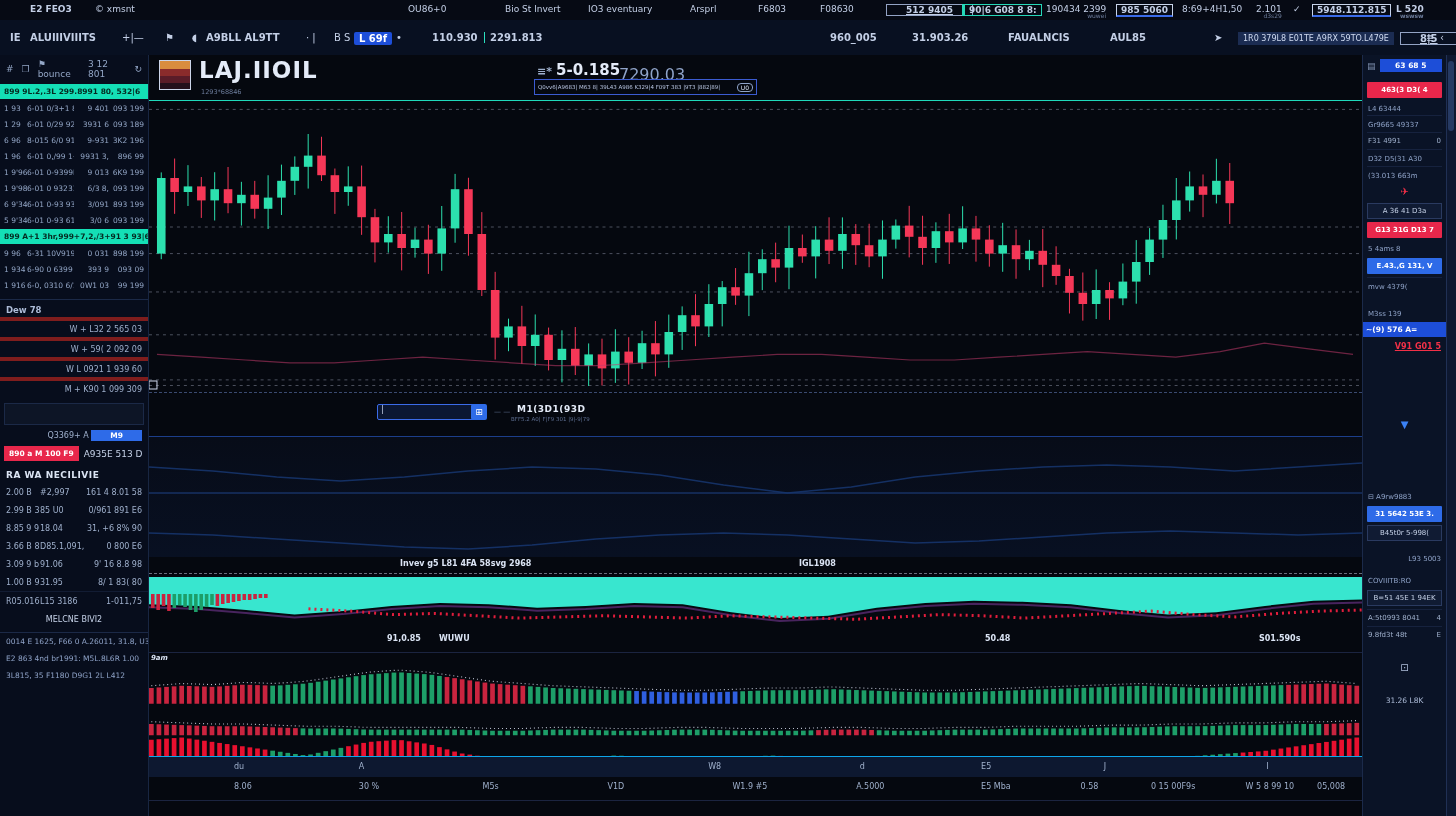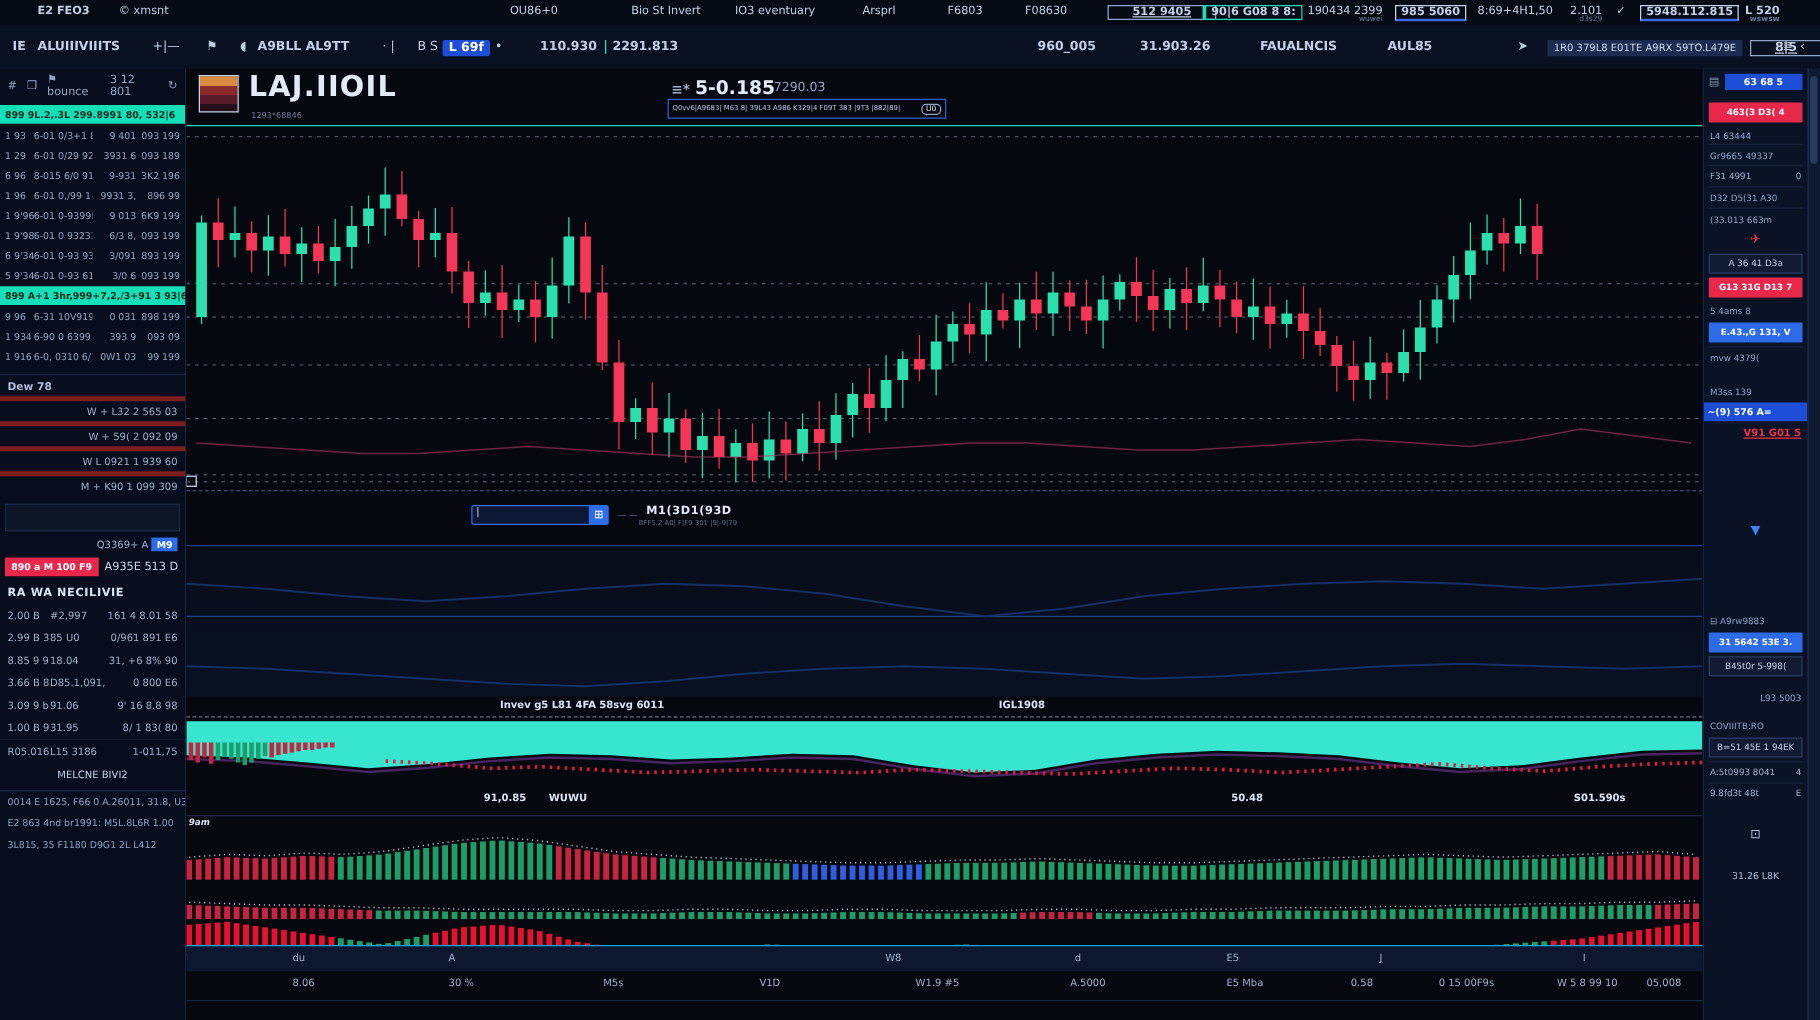--- a/index.html
+++ b/index.html
@@ -35,36 +35,36 @@
   .sb-row{display:flex;gap:3px;padding:3.5px 4px;font-size:7.5px;color:#93a6c6;white-space:nowrap;}
   .sb-row .c1{width:20px;flex:none;}
   .sb-row .c2{flex:1;overflow:hidden;}
   .sb-row .c3{width:32px;text-align:right;flex:none;}
   .sb-row .c4{width:32px;text-align:right;flex:none;}
   .sb-sec{border-top:1px solid #1b2947;margin-top:6px;padding:5px 6px 2px;font-size:8.5px;color:#aebdd9;font-weight:bold;}
   .sb-r{padding:3.5px 6px;font-size:8px;color:#9fb0cc;text-align:right;border-top:4px solid #7f1d1d;}
   .sb-input{height:20px;background:#0d1526;border:1px solid #1b2947;margin:6px 4px 2px;}
   .sb-chiprow{display:flex;align-items:center;gap:5px;padding:3px 4px;}
   .chip-red{background:#e8274b;color:#fff;font-weight:bold;font-size:7.5px;padding:3px 5px;}
-  .chip-blue{background:#2e6be8;color:#fff;font-weight:bold;font-size:7.5px;padding:1px 4px;}
+  .chip-blue{background:#2e6be8;color:#fff;font-weight:bold;font-size:7.5px;padding:1px 19px;}
   .sb-h2{padding:6px 6px 3px;font-size:9px;color:#dbe4f4;font-weight:bold;letter-spacing:.5px;}
   .sb-m{display:flex;gap:0;padding:4.5px 6px;font-size:8px;color:#9fb0cc;white-space:nowrap;}
   .sb-m .m1{width:34px;flex:none;}
   .sb-m .m2{width:34px;flex:none;}
   .sb-m .m3{flex:1;text-align:right;overflow:hidden;}
   .sb-bot{padding:4px 6px;font-size:7.5px;color:#8fa3c8;white-space:nowrap;overflow:hidden;}
   
   #chart-header{position:absolute;left:0;top:0;width:100%;height:45px;border-bottom:1px solid #1fd9bb;background:#05080f;}
   #thumb{position:absolute;left:10px;top:5px;width:30px;height:28px;border:1px solid #cbd5ea;
          background:linear-gradient(#d98c3f 0 28%,#8a2b2b 28% 55%,#5a1c28 55% 80%,#24101c 80% 100%);}
   #sym{position:absolute;left:50px;top:2px;font-size:23px;font-weight:bold;color:#e4ebf8;letter-spacing:1px;}
   #symsub{position:absolute;left:52px;top:33px;font-size:6.5px;color:#6d7d9c;}
   #pxblock{position:absolute;left:388px;top:6px;font-size:15px;font-weight:bold;color:#e4ebf8;}
   #pxicon{color:#9fb0cc;font-size:11px;margin-right:4px;}
-  #px2{position:absolute;left:470px;top:10px;font-size:10px;color:#8fa3c8;}
+  #px2{position:absolute;left:470px;top:10px;font-size:16px;color:#8fa3c8;}
   #note{position:absolute;left:385px;top:24px;width:215px;height:14px;border:1px solid #3b5bd1;display:flex;align-items:center;
         font-size:5.5px;color:#b9c6e2;padding:0 3px;white-space:nowrap;overflow:hidden;}
   #notebtn{margin-left:auto;border:1px solid #8fa3c8;border-radius:4px;padding:0 3px;font-size:6px;color:#dbe4f4;}
   
   #chartwrap{position:absolute;left:0;top:45px;width:100%;height:292px;}
   #chartdash{position:absolute;left:0;top:337px;width:100%;border-top:1px dashed #3a4a70;}
   #midbar{position:absolute;left:0;top:343px;width:100%;height:37px;}
   #midinput{position:absolute;left:228px;top:6px;width:92px;height:14px;background:#0b1733;border:1px solid #3b6be8;border-radius:2px;color:#cfdaf0;font-size:8px;padding:0 3px;}
   #midbtn{position:absolute;left:322px;top:6px;width:16px;height:16px;background:#2e6be8;border-radius:2px;color:#fff;font-size:9px;text-align:center;line-height:16px;}
   #middash{position:absolute;left:345px;top:10px;color:#5e6f92;font-size:7px;}
@@ -482,21 +482,21 @@
 
     <div id="band">
       <svg id="bandsvg" width="100%" height="100%" viewBox="0 0 1217 120" preserveAspectRatio="none">
           <line x1="0" y1="56" x2="1217" y2="56" stroke="#1e4288" stroke-width="1"></line>
           <path d="M0,30 L0,30 L64.05263157894737,34 L128.10526315789474,40 L192.1578947368421,44 L256.2105263157895,40 L320.2631578947369,34 L384.3157894736842,30 L448.36842105263156,32 L512.421052631579,38 L576.4736842105264,48 L640.5263157894738,56 L704.578947368421,50 L768.6315789473684,40 L832.6842105263158,34 L896.7368421052631,30 L960.7894736842105,28 L1024.842105263158,30 L1088.8947368421052,34 L1152.9473684210527,30 L1217,26" fill="none" stroke="#16346b" stroke-width="1.5" stroke-opacity="0.9"></path>
           <path d="M0,96 L0,96 L64.05263157894737,98 L128.10526315789474,102 L192.1578947368421,106 L256.2105263157895,110 L320.2631578947369,112 L384.3157894736842,108 L448.36842105263156,102 L512.421052631579,98 L576.4736842105264,96 L640.5263157894738,98 L704.578947368421,102 L768.6315789473684,106 L832.6842105263158,104 L896.7368421052631,100 L960.7894736842105,96 L1024.842105263158,94 L1088.8947368421052,96 L1152.9473684210527,98 L1217,96" fill="none" stroke="#16346b" stroke-width="1.5" stroke-opacity="0.9"></path>
         </svg>
     </div>
 
     <div id="p1labels">
-      <div class="plab" style="left:251px">Invev g5 L81 4FA 58svg 6011</div>
+      <div class="plab" style="left:251px">Invev g5 L81 4FA 58svg 2968</div>
       <div class="plab" style="left:650px">IGL1908</div>
     </div>
 
     <div id="panel1">
       <svg id="p1svg" width="100%" height="100%" viewBox="0 0 1217 58" preserveAspectRatio="none">
           <path d="M0,3 L1217,3 L1217,25.52 L1217,25.52 L1168.32,26.68 L1119.64,31.900000000000002 L1070.96,38.28 L1022.28,40.599999999999994 L973.6,35.96 L924.92,30.16 L876.24,27.84 L827.56,26.68 L778.88,29 L730.2,33.64 L681.52,41.76 L632.84,44.08 L584.16,38.28 L535.48,30.16 L486.8,29 L438.12,31.900000000000002 L389.44,33.64 L340.76,30.16 L292.08,29 L243.4,31.900000000000002 L194.72,37.12 L146.04,40.599999999999994 L97.36,35.96 L48.68,31.900000000000002 L0,30.16 Z" fill="#38e6cf"></path>
           <path d="M0,33.16 L0,33.16 L48.68,34.900000000000006 L97.36,38.96 L146.04,43.599999999999994 L194.72,40.12 L243.4,34.900000000000006 L292.08,32 L340.76,33.16 L389.44,36.64 L438.12,34.900000000000006 L486.8,32 L535.48,33.16 L584.16,41.28 L632.84,47.08 L681.52,44.76 L730.2,36.64 L778.88,32 L827.56,29.68 L876.24,30.84 L924.92,33.16 L973.6,38.96 L1022.28,43.599999999999994 L1070.96,41.28 L1119.64,34.900000000000006 L1168.32,29.68 L1217,28.52" fill="none" stroke="#8b3fae" stroke-opacity="0.5" stroke-width="2"></path>
           <path d="M160,34.8 L160,34.8 L202.28,37.12 L244.56,40.599999999999994 L286.84000000000003,39.440000000000005 L329.12,41.76 L371.4,44.08 L413.68,42.92 L455.96000000000004,41.76 L498.24,42.92 L540.52,44.08 L582.8,41.76 L625.08,42.92 L667.36,44.08 L709.64,45.24 L751.9200000000001,42.92 L794.2,40.599999999999994 L836.48,41.76 L878.76,44.08 L921.04,41.76 L963.32,39.440000000000005 L1005.6,37.12 L1047.88,40.599999999999994 L1090.16,42.92 L1132.44,39.440000000000005 L1174.72,37.12 L1217,35.96" fill="none" stroke="#e11d3c" stroke-width="3" stroke-dasharray="2 4"></path>
           <rect x="2" y="20" width="3.6" height="14" fill="#c9243f"></rect>
           <rect x="7.4" y="20" width="3.6" height="16" fill="#c9243f"></rect>

